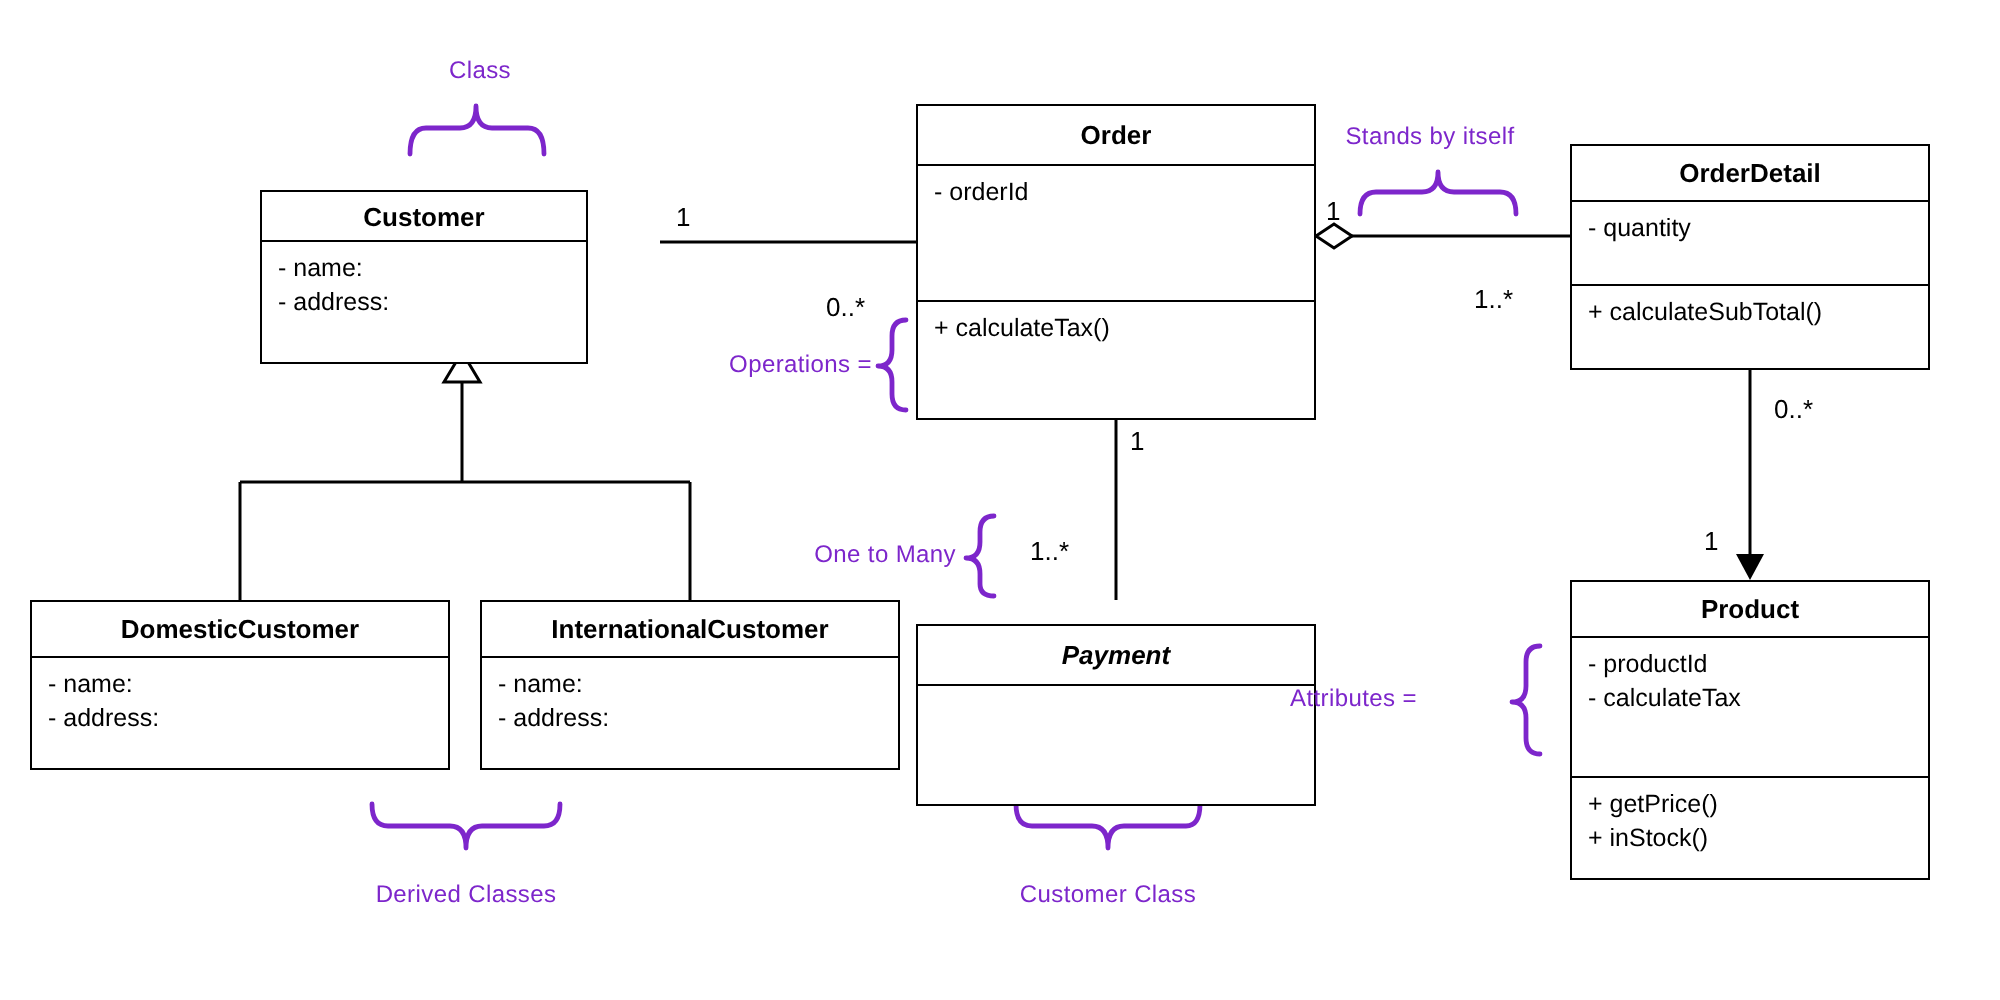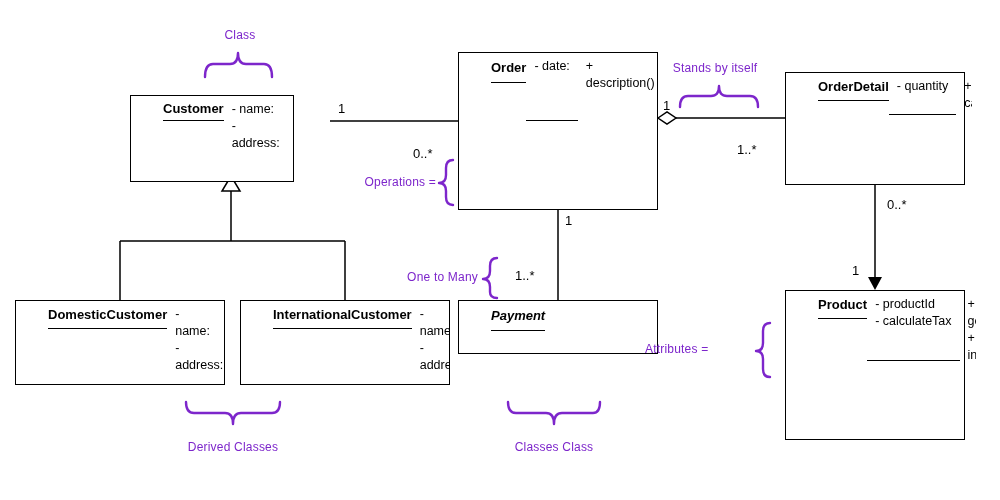--- a/index.html
+++ b/index.html
@@ -6,21 +6,21 @@
     --line:#000000;
     --annotation:#7d26cb;
     --box_bg:#ffffff;
     --text:#000000;
   }
   *{margin:0;padding:0;box-sizing:border-box;}
   body{background:#ffffff;font-family:"Liberation Sans",sans-serif;}
   .canvas{position:relative;width:1000px;height:500px;background:var(--box_bg);overflow:hidden;}
   .layer{position:absolute;left:0;top:0;}
   .uml-class{position:absolute;background:var(--box_bg);border:1.5px solid var(--line);
-    display:flex;flex-direction:row;color:var(--text);font-size:12.5px;z-index:2;padding-left:32px;}
+    display:flex;flex-direction:column;color:var(--text);font-size:12.5px;z-index:2;}
   .uml-title{font-weight:bold;font-size:13px;display:flex;align-items:center;justify-content:center;
     border-bottom:1.5px solid var(--line);flex:0 0 auto;}
   .abstract-title{font-style:italic;}
   .uml-sec{padding:5px 8px;line-height:17px;flex:1 1 auto;overflow:hidden;}
   .uml-sec.has-divider{flex:0 0 auto;border-bottom:1.5px solid var(--line);}
   .mult{position:absolute;font-size:13px;color:var(--text);z-index:3;}
   .ann{position:absolute;font-size:12px;font-weight:normal;color:var(--annotation);
     letter-spacing:.2px;z-index:3;}
   svg .conn{stroke:var(--line);stroke-width:1.5;fill:none;}
   svg .hollow{fill:var(--box_bg);stroke:var(--line);stroke-width:1.5;}
@@ -60,24 +60,24 @@
     <div class="uml-title" style="height:25px">Customer</div>
     <div class="uml-sec">
       <div>- name:</div>
       <div>- address:</div>
     </div>
   </div>
 
   <div class="uml-class" style="left:458px;top:52px;width:200px;height:158px">
     <div class="uml-title" style="height:30px">Order</div>
     <div class="uml-sec has-divider" style="height:68px">
-      <div>- date:</div>
+      <div>- orderId</div>
     </div>
     <div class="uml-sec">
-      <div>+ description()</div>
+      <div>+ calculateTax()</div>
     </div>
   </div>
 
   <div class="uml-class" style="left:785px;top:72px;width:180px;height:113px">
     <div class="uml-title" style="height:28px">OrderDetail</div>
     <div class="uml-sec has-divider" style="height:42px">
       <div>- quantity</div>
     </div>
     <div class="uml-sec">
       <div>+ calculateSubTotal()</div>
@@ -93,21 +93,21 @@
   </div>
 
   <div class="uml-class" style="left:240px;top:300px;width:210px;height:85px">
     <div class="uml-title" style="height:28px">InternationalCustomer</div>
     <div class="uml-sec">
       <div>- name:</div>
       <div>- address:</div>
     </div>
   </div>
 
-  <div class="uml-class" style="left:458px;top:300px;width:200px;height:54px">
+  <div class="uml-class" style="left:458px;top:312px;width:200px;height:91px">
     <div class="uml-title abstract-title" style="height:30px">Payment</div>
   </div>
 
   <div class="uml-class" style="left:785px;top:290px;width:180px;height:150px">
     <div class="uml-title" style="height:28px">Product</div>
     <div class="uml-sec has-divider" style="height:70px">
       <div>- productId</div>
       <div>- calculateTax</div>
     </div>
     <div class="uml-sec">
@@ -124,15 +124,15 @@
   <span class="mult" style="left:515px;top:268px">1..*</span>
   <span class="mult" style="left:887px;top:197px">0..*</span>
   <span class="mult" style="left:852px;top:263px">1</span>
 
   <div class="ann" style="left:205px;top:28px;width:70px;text-align:center">Class</div>
   <div class="ann" style="left:330px;top:175px;width:106px;text-align:right">Operations =</div>
   <div class="ann" style="left:653px;top:61px;width:124px;text-align:center">Stands by itself</div>
   <div class="ann" style="left:378px;top:270px;width:100px;text-align:right">One to Many</div>
   <div class="ann" style="left:645px;top:342px;width:106px;text-align:left">Attributes =</div>
   <div class="ann" style="left:168px;top:440px;width:130px;text-align:center">Derived Classes</div>
-  <div class="ann" style="left:492px;top:440px;width:124px;text-align:center">Classes Class</div>
+  <div class="ann" style="left:492px;top:440px;width:124px;text-align:center">Customer Class</div>
 
 </div>
 
 </body></html>

